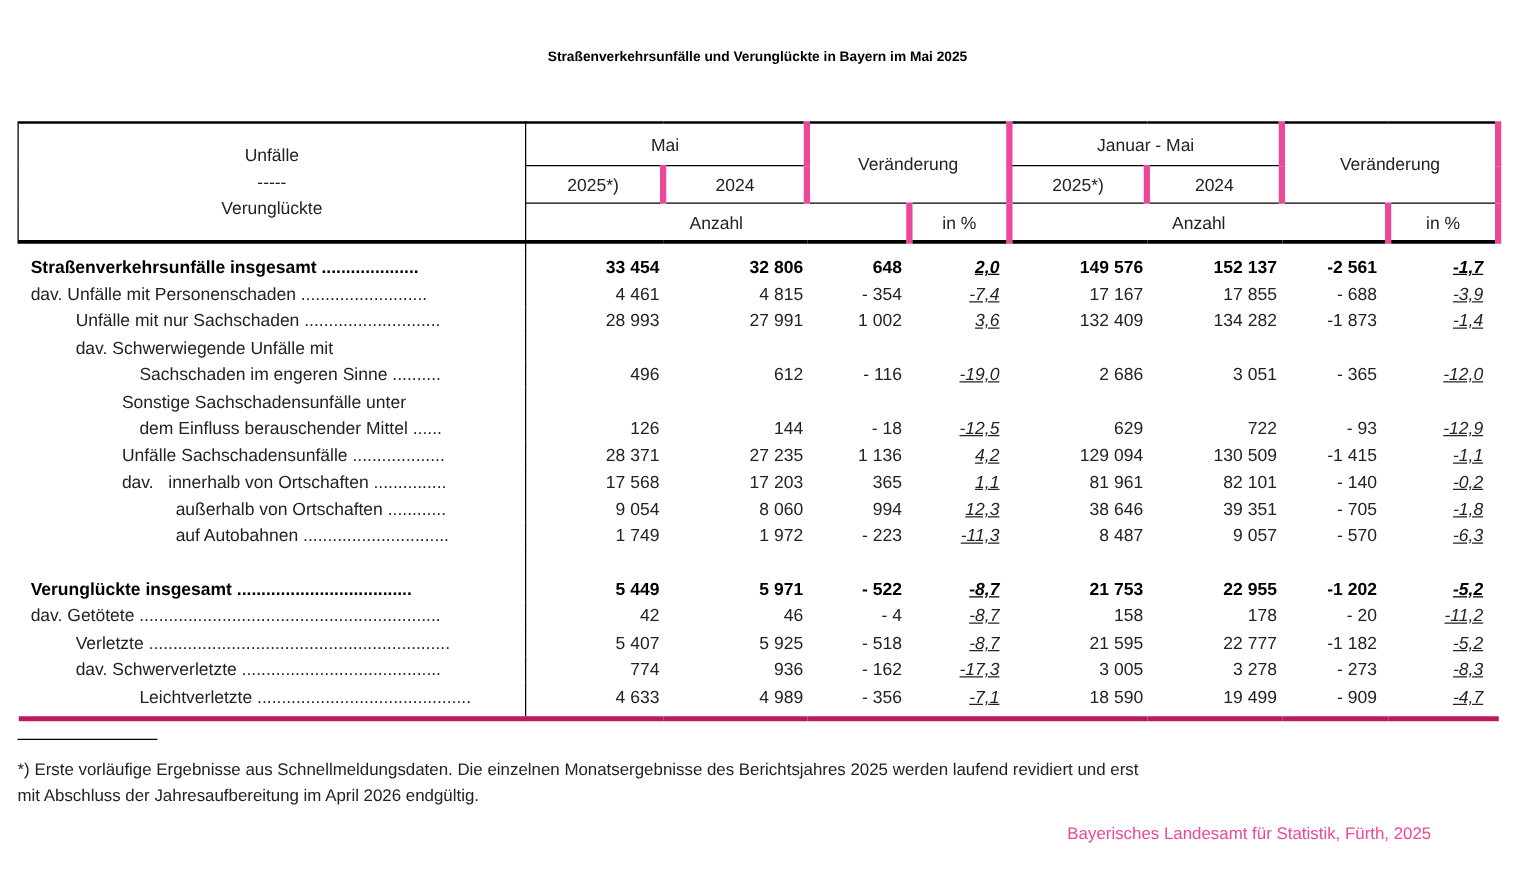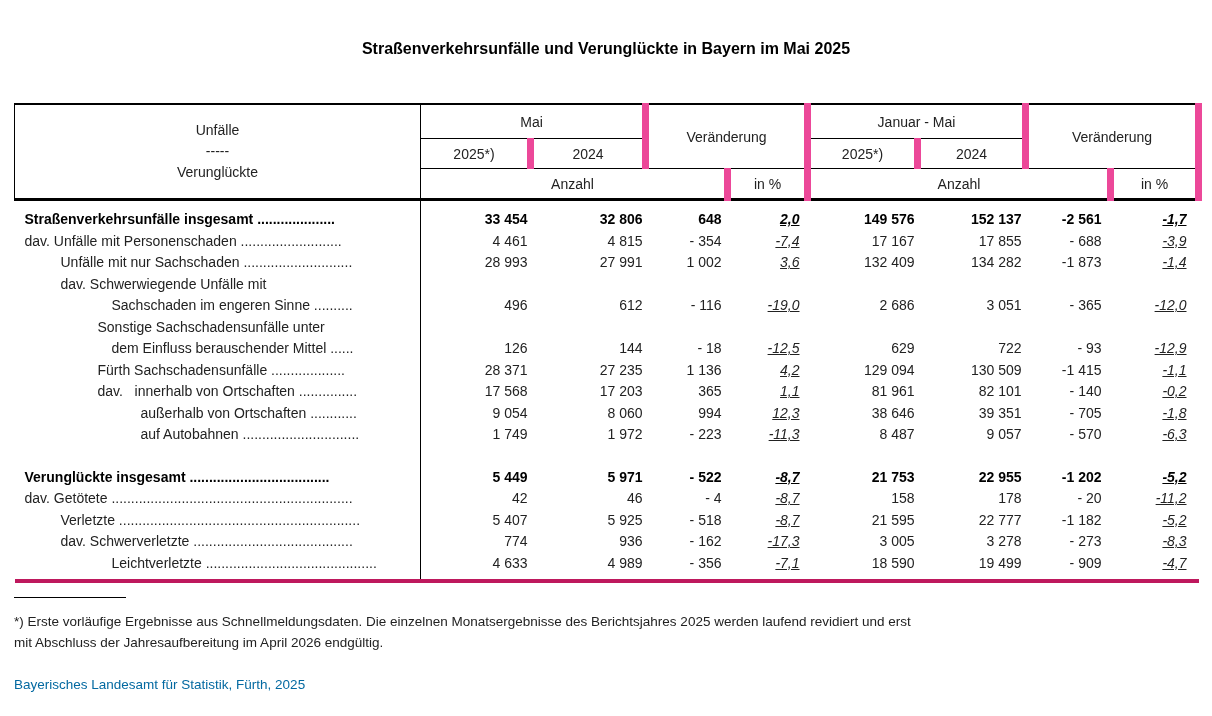--- a/index.html
+++ b/index.html
@@ -4,38 +4,38 @@
 <style>
   html, body { margin: 0; padding: 0; }
   body {
     width: 1212px; height: 716px; overflow: hidden;
     background: #ffffff; color: #1f1f1f;
     font-family: "Liberation Sans", sans-serif;
   }
   .page { padding: 0 14px; }
   .title {
     width: 1184px; margin: 0; padding-top: 40px;
-    font-size: 16px; font-weight: bold; text-align: center; color: #000;
+    font-size: 11px; font-weight: bold; text-align: center; color: #000;
   }
   table.stats {
     width: 1184px; margin-top: 45px;
     border-collapse: collapse; table-layout: fixed;
     border-top: 2px solid #000;
   }
   thead { border-bottom: 3px solid #000; }
   tbody { border-bottom: 4px solid #be185d; }
   th { font-weight: normal; font-size: 14px; text-align: center; padding: 0; color: #222; }
   tr.h1 th { height: 33px; }
   tr.h2 th { height: 29px; }
   tr.h3 th { height: 29px; }
   th.stub {
     border-left: 1px solid #000; border-right: 1.5px solid #000;
     line-height: 21px; vertical-align: middle;
   }
-  .b-r { border-right: 7px solid #ec4899; }
+  .b-r { border-right: 5px solid #ec4899; }
   .b-b { border-bottom: 1px solid #000; }
   td { font-size: 14px; padding: 0; color: #222; }
   td.label-cell {
     border-right: 1.5px solid #000;
     white-space: pre; overflow: hidden;
   }
   td.num { text-align: right; font-variant-numeric: tabular-nums; }
   td.pct { font-style: italic; text-decoration: underline; }
   tr.data-row { height: 21.5px; }
   tr.bold td { font-weight: bold; color: #000; }
@@ -50,21 +50,21 @@
   td:nth-child(2) { padding-right: 3px; }
   td:nth-child(3) { padding-right: 3px; }
   td:nth-child(4) { padding-right: 6px; }
   td:nth-child(5) { padding-right: 8px; }
   td:nth-child(6) { padding-right: 3px; }
   td:nth-child(7) { padding-right: 4px; }
   td:nth-child(8) { padding-right: 9px; }
   td:nth-child(9) { padding-right: 12px; }
   .footnote-sep { width: 112px; border-top: 1.5px solid #000; margin-top: 14px; }
   .footnote { font-size: 13.5px; line-height: 21px; margin: 13px 0 0 0; color: #222; }
-  .source { font-size: 13.5px; margin: 24px 0 0 0; padding-right: 53px; color: #0369a1; }
+  .source { font-size: 13.5px; margin: 12px 0 0 0; text-align: right; padding-right: 53px; color: #ec4899; }
 </style>
 </head>
 <body>
 
 <div class="page">
 
   <h1 class="title">Straßenverkehrsunfälle und Verunglückte in Bayern im Mai 2025</h1>
 
   <table class="stats">
     <colgroup>
@@ -179,21 +179,21 @@
       <td class="num">126</td>
       <td class="num">144</td>
       <td class="num">- 18</td>
       <td class="num pct">-12,5</td>
       <td class="num">629</td>
       <td class="num">722</td>
       <td class="num">- 93</td>
       <td class="num pct">-12,9</td>
     </tr>
         <tr class="data-row">
-      <td class="label-cell ind-2">Fürth Sachschadensunfälle ...................</td>
+      <td class="label-cell ind-2">Unfälle Sachschadensunfälle ...................</td>
       <td class="num">28 371</td>
       <td class="num">27 235</td>
       <td class="num">1 136</td>
       <td class="num pct">4,2</td>
       <td class="num">129 094</td>
       <td class="num">130 509</td>
       <td class="num">-1 415</td>
       <td class="num pct">-1,1</td>
     </tr>
         <tr class="data-row">

